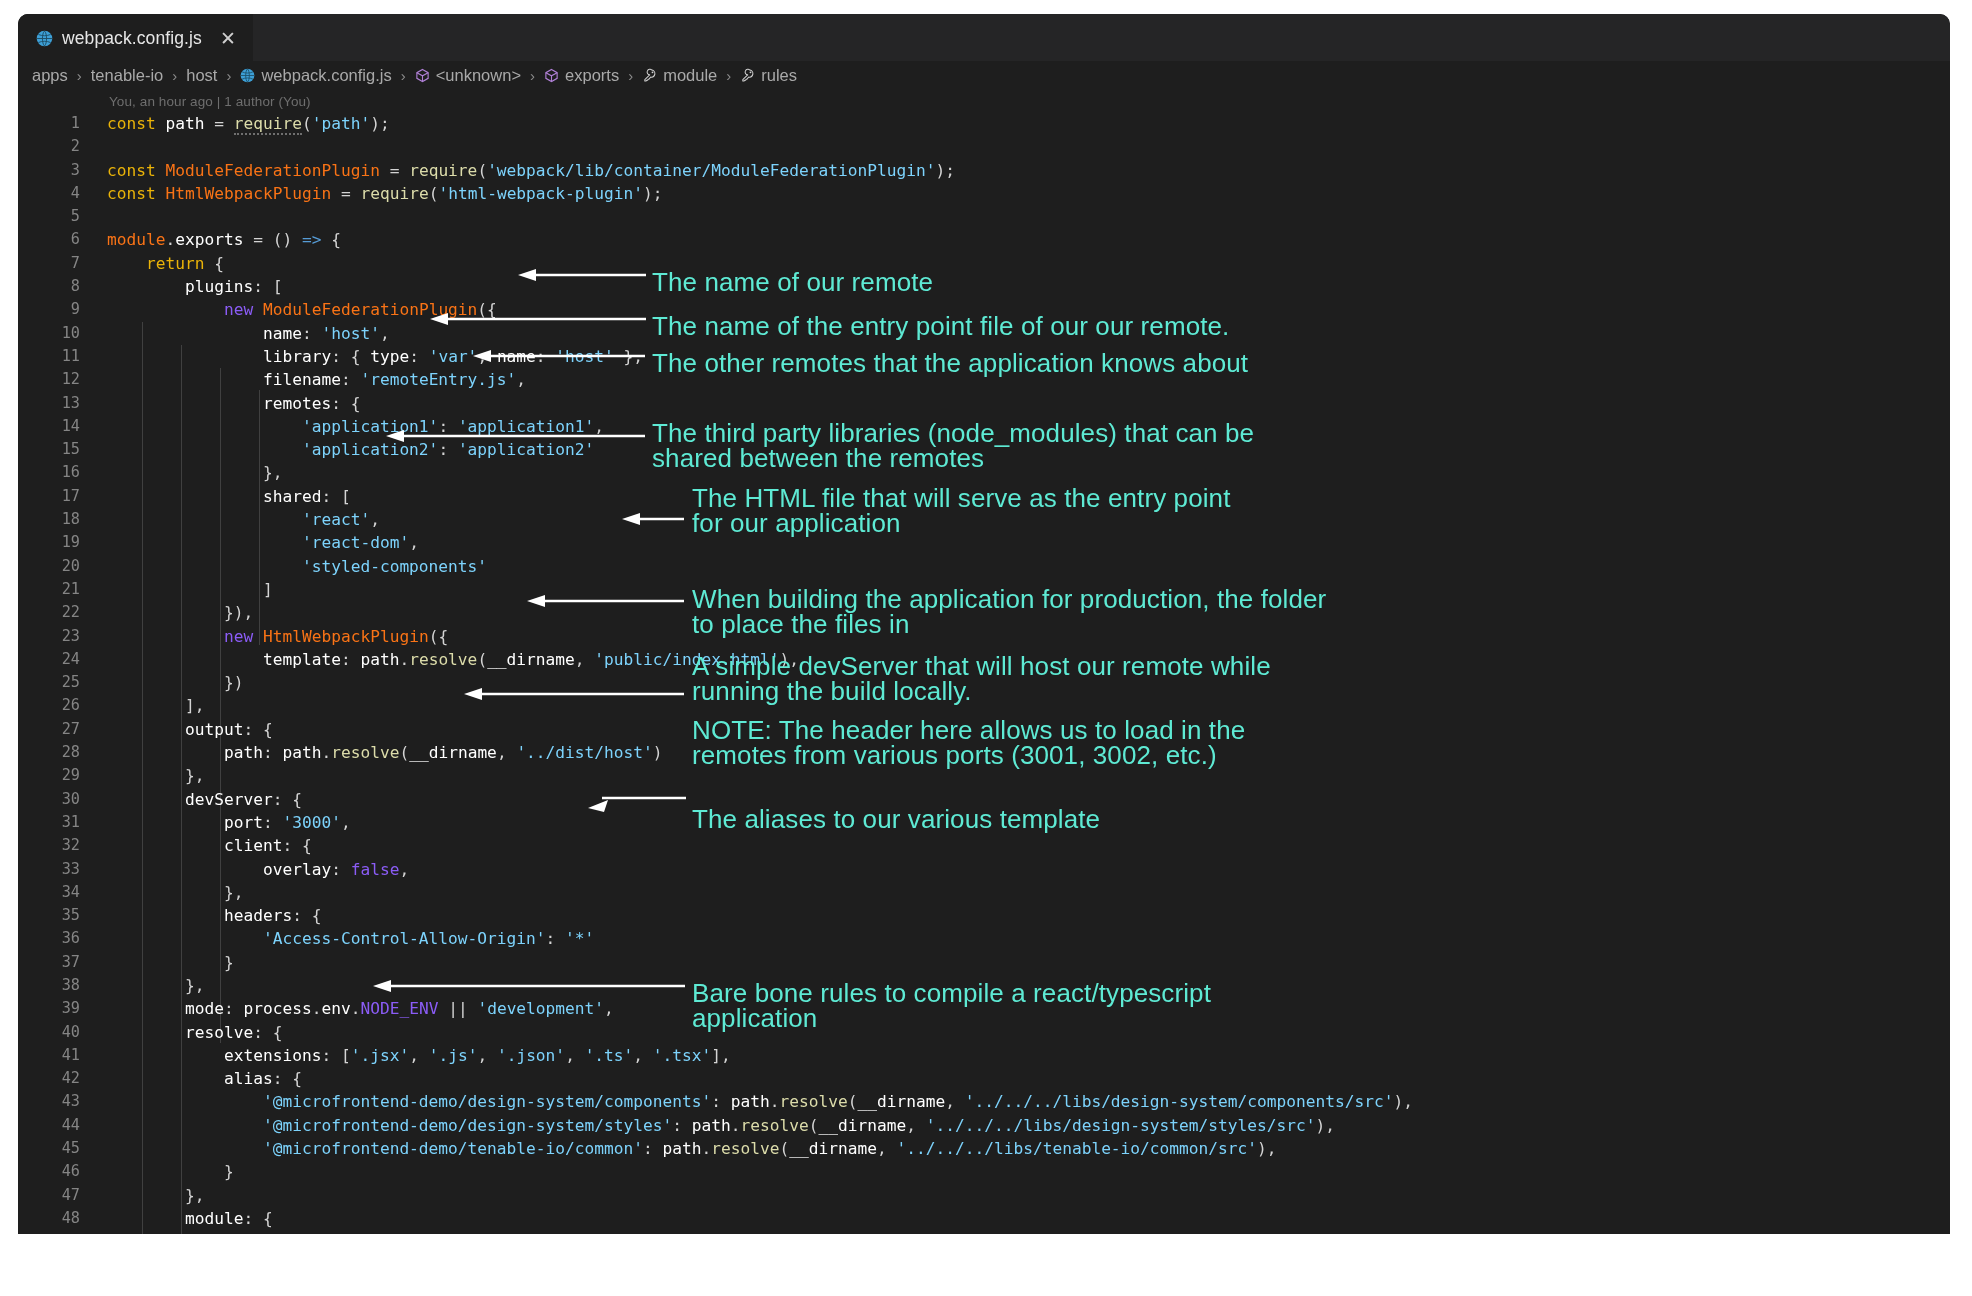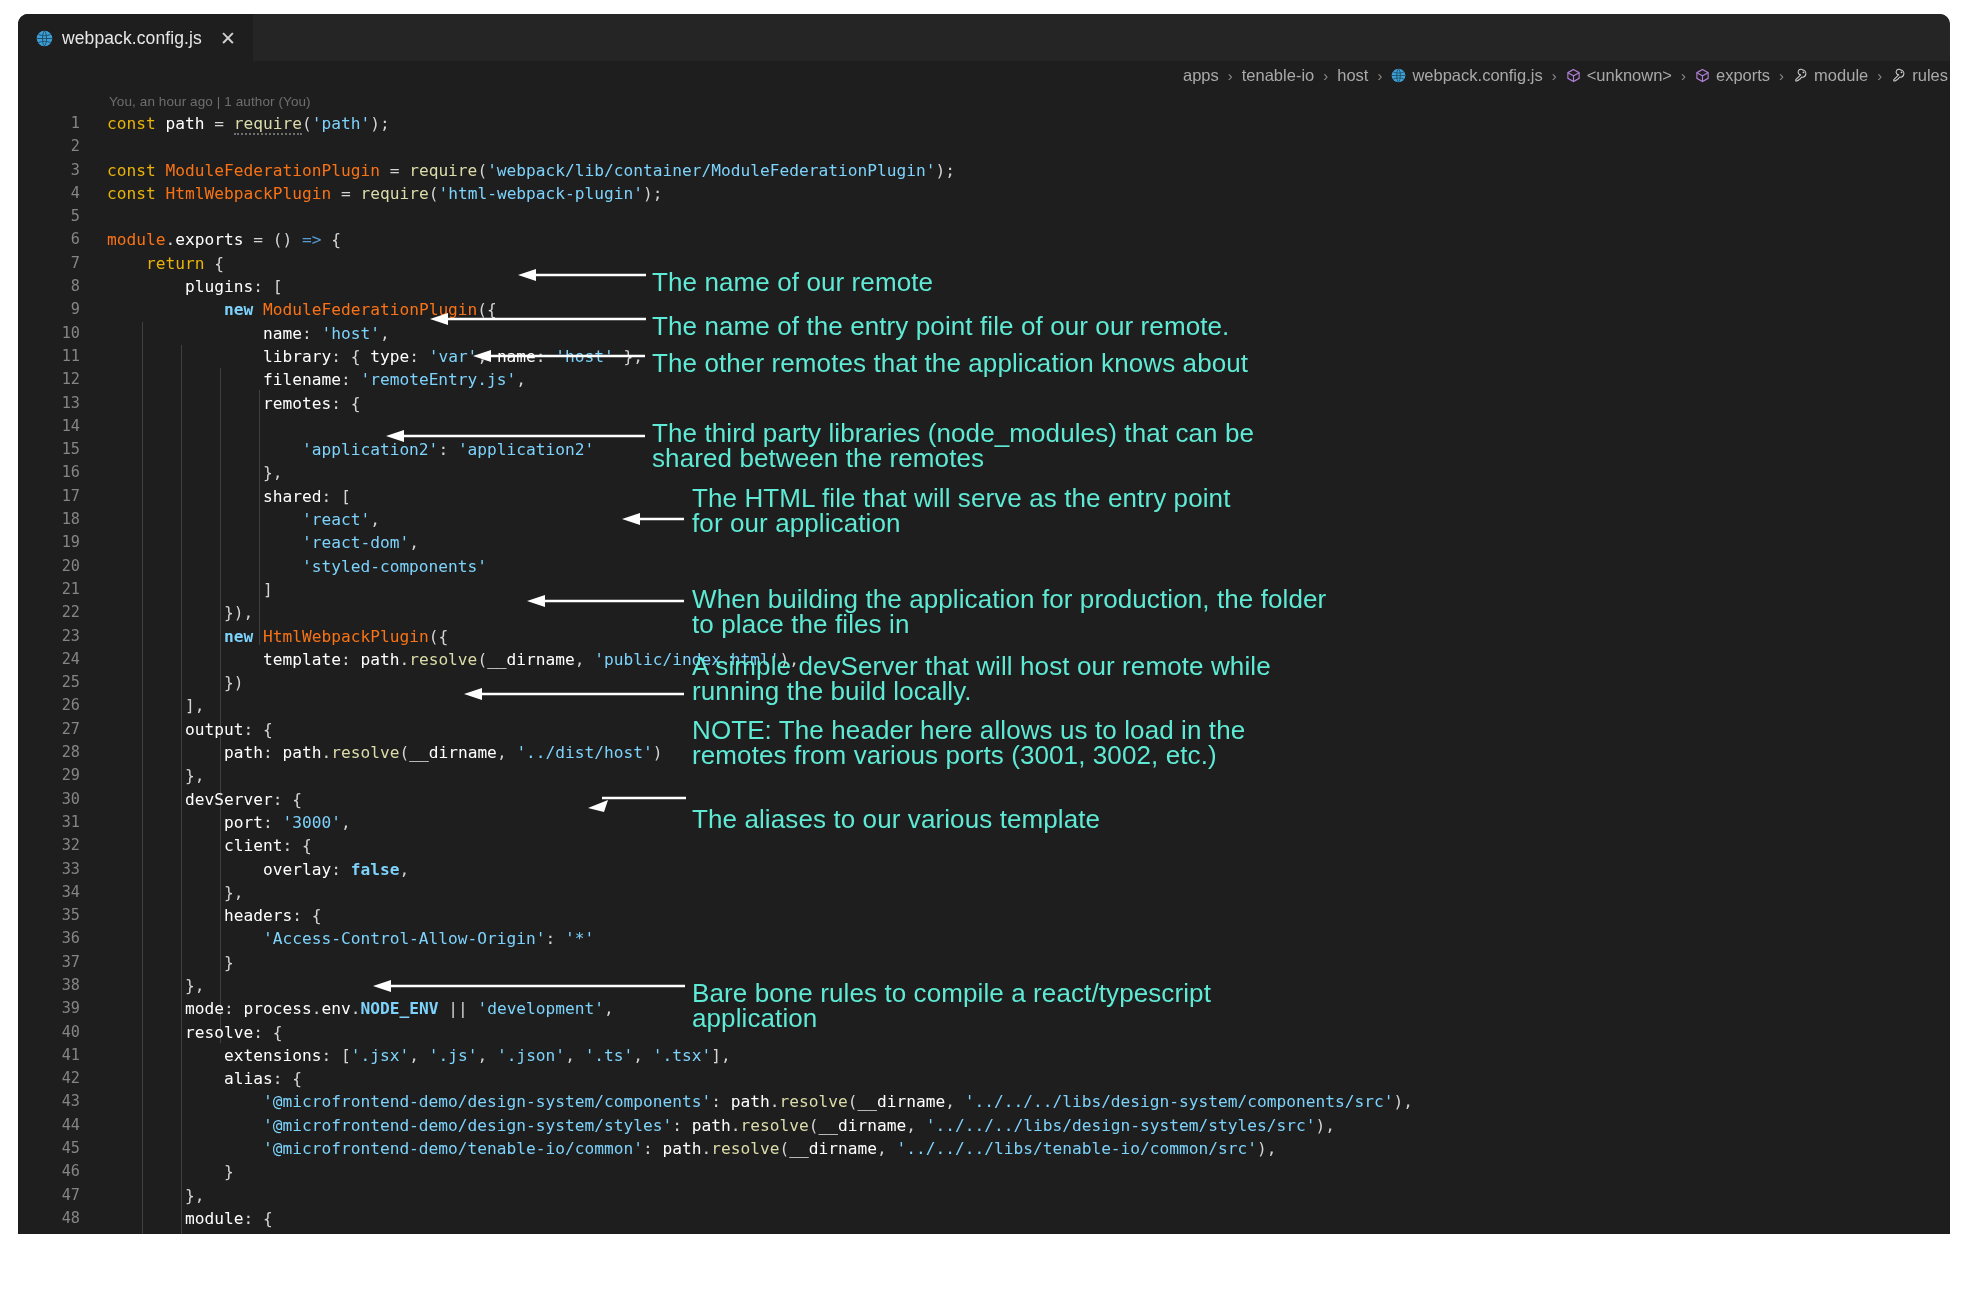--- a/index.html
+++ b/index.html
@@ -63,27 +63,26 @@
     width: 18px;
     text-align: center;
     cursor: pointer;
   }
 
   
   .breadcrumb {
     height: 29px;
     display: flex;
     align-items: center;
-    padding: 0 0 0 28px;
+    padding: 0 0 0 12px;
     background: #1e1e1e;
     color: #a9a9a9;
     font-size: 16.5px;
     gap: 0px;
     white-space: nowrap;
-    justify-content: flex-end;
   }
   .crumb {
     display: inline-flex;
     align-items: center;
     gap: 6px;
     padding: 0 2px;
     cursor: pointer;
   }
   .crumb-sep {
     color: #8c8c8c;
@@ -143,21 +142,21 @@
   .ig {
     position: absolute;
     top: 22px;
     width: 1px;
     background: #404040;
     bottom: 0;
   }
 
   
   .t-kw   { color: #eab308; }   
-  .t-kw2  { color: #7dd3fc; font-weight: bold; }   
+  .t-kw2  { color: #8b5cf6; }   
   .t-var  { color: #ffffff; }   
   .t-fn   { color: #dcdcaa; }   
   .t-str  { color: #7dd3fc; }   
   .t-cls  { color: #f97316; }   
   .t-pl   { color: #d4d4d4; }   
   .t-arrow{ color: #569cd6; }
   .t-regex{ color: #d16969; }
   .squiggle {
     border-bottom: 2px dotted #6f6f6f;
   }
@@ -284,21 +283,21 @@
           <div class="line"><span class="ln">4</span><span class="code"><span class="t-kw">const</span><span class="t-pl"> </span><span class="t-cls">HtmlWebpackPlugin</span><span class="t-pl"> = </span><span class="t-fn">require</span><span class="t-pl">(</span><span class="t-str">'html-webpack-plugin'</span><span class="t-pl">);</span></span></div>
           <div class="line"><span class="ln">5</span><span class="code"></span></div>
           <div class="line"><span class="ln">6</span><span class="code"><span class="t-cls">module</span><span class="t-pl">.</span><span class="t-var">exports</span><span class="t-pl"> = () </span><span class="t-arrow">=&gt;</span><span class="t-pl"> {</span></span></div>
           <div class="line"><span class="ln">7</span><span class="code"><span class="t-pl">    </span><span class="t-kw">return</span><span class="t-pl"> {</span></span></div>
           <div class="line"><span class="ln">8</span><span class="code"><span class="t-pl">        </span><span class="t-var">plugins</span><span class="t-pl">: [</span></span></div>
           <div class="line"><span class="ln">9</span><span class="code"><span class="t-pl">            </span><span class="t-kw2">new</span><span class="t-pl"> </span><span class="t-cls">ModuleFederationPlugin</span><span class="t-pl">({</span></span></div>
           <div class="line"><span class="ln">10</span><span class="code"><span class="t-pl">                </span><span class="t-var">name</span><span class="t-pl">: </span><span class="t-str">'host'</span><span class="t-pl">,</span></span></div>
           <div class="line"><span class="ln">11</span><span class="code"><span class="t-pl">                </span><span class="t-var">library</span><span class="t-pl">: { </span><span class="t-var">type</span><span class="t-pl">: </span><span class="t-str">'var'</span><span class="t-pl">, </span><span class="t-var">name</span><span class="t-pl">: </span><span class="t-str">'host'</span><span class="t-pl"> },</span></span></div>
           <div class="line"><span class="ln">12</span><span class="code"><span class="t-pl">                </span><span class="t-var">filename</span><span class="t-pl">: </span><span class="t-str">'remoteEntry.js'</span><span class="t-pl">,</span></span></div>
           <div class="line"><span class="ln">13</span><span class="code"><span class="t-pl">                </span><span class="t-var">remotes</span><span class="t-pl">: {</span></span></div>
-          <div class="line"><span class="ln">14</span></div>
+          <div class="line"><span class="ln">14</span><span class="code"><span class="t-pl">                    </span><span class="t-str">'application1'</span><span class="t-pl">: </span><span class="t-str">'application1'</span><span class="t-pl">,</span></span></div>
           <div class="line"><span class="ln">15</span><span class="code"><span class="t-pl">                    </span><span class="t-str">'application2'</span><span class="t-pl">: </span><span class="t-str">'application2'</span></span></div>
           <div class="line"><span class="ln">16</span><span class="code"><span class="t-pl">                },</span></span></div>
           <div class="line"><span class="ln">17</span><span class="code"><span class="t-pl">                </span><span class="t-var">shared</span><span class="t-pl">: [</span></span></div>
           <div class="line"><span class="ln">18</span><span class="code"><span class="t-pl">                    </span><span class="t-str">'react'</span><span class="t-pl">,</span></span></div>
           <div class="line"><span class="ln">19</span><span class="code"><span class="t-pl">                    </span><span class="t-str">'react-dom'</span><span class="t-pl">,</span></span></div>
           <div class="line"><span class="ln">20</span><span class="code"><span class="t-pl">                    </span><span class="t-str">'styled-components'</span></span></div>
           <div class="line"><span class="ln">21</span><span class="code"><span class="t-pl">                ]</span></span></div>
           <div class="line"><span class="ln">22</span><span class="code"><span class="t-pl">            }),</span></span></div>
           <div class="line"><span class="ln">23</span><span class="code"><span class="t-pl">            </span><span class="t-kw2">new</span><span class="t-pl"> </span><span class="t-cls">HtmlWebpackPlugin</span><span class="t-pl">({</span></span></div>
           <div class="line"><span class="ln">24</span><span class="code"><span class="t-pl">                </span><span class="t-var">template</span><span class="t-pl">: </span><span class="t-var">path</span><span class="t-pl">.</span><span class="t-fn">resolve</span><span class="t-pl">(</span><span class="t-var">__dirname</span><span class="t-pl">, </span><span class="t-str">'public/index.html'</span><span class="t-pl">),</span></span></div>

